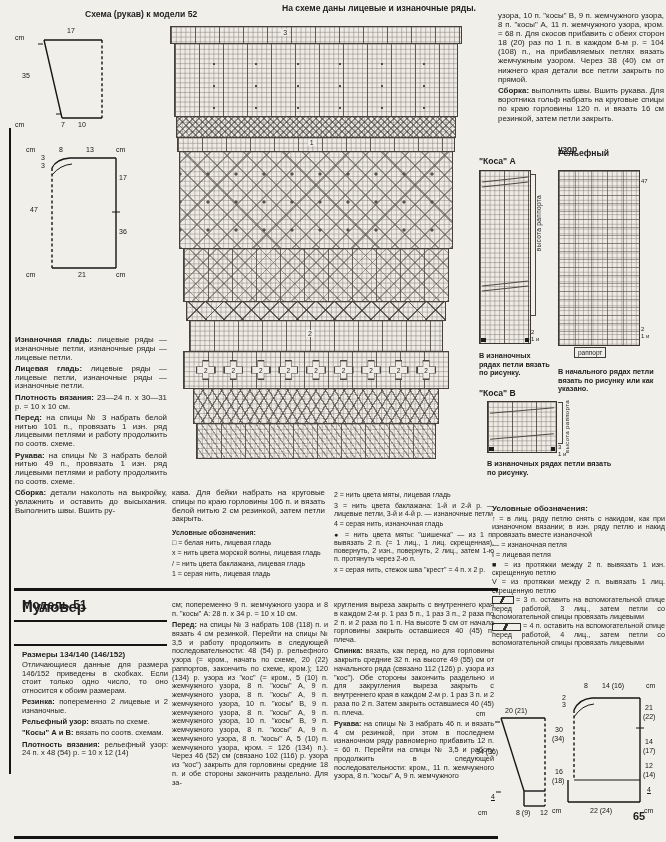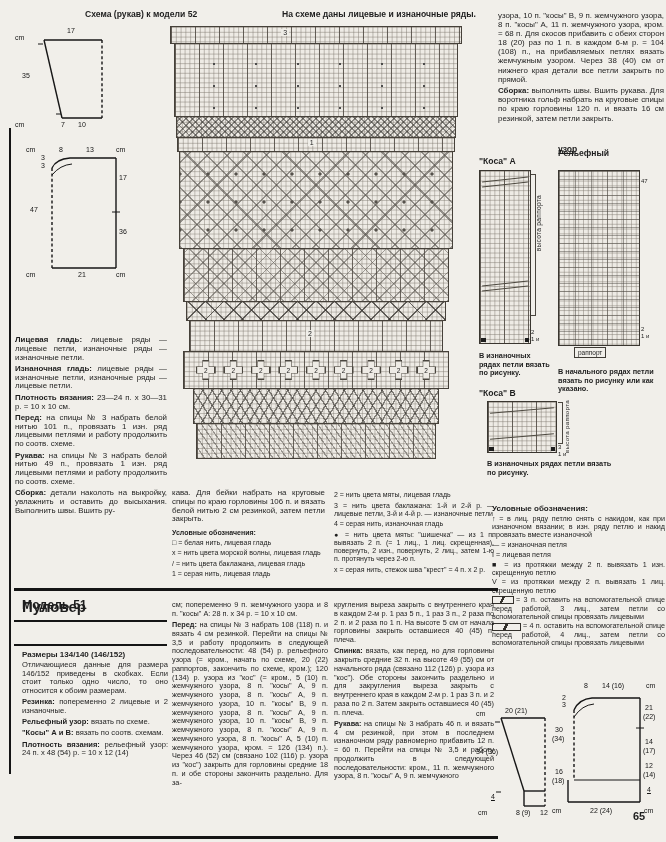--- a/index.html
+++ b/index.html
@@ -94,21 +94,21 @@
 </head>
 <body>
 
 <div class="page">
 
   <div class="rule" style="left:9px;top:128px;width:2px;height:646px;"></div>
   <div class="rule" style="left:14px;top:588px;width:484px;height:3px;"></div>
   <div class="rule" style="left:14px;top:836px;width:484px;height:3px;"></div>
 
   <span class="hdr" style="left:85px;top:9px;">Схема (рукав) к модели 52</span>
-  <span class="hdr" style="left:282px;top:9px;">На схеме даны лицевые и изнаночные ряды.</span>
+  <span class="hdr" style="left:282px;top:3px;">На схеме даны лицевые и изнаночные ряды.</span>
 
   <div class="abs" style="left:14px;top:24px;width:114px;height:110px;">
     <svg width="114" height="110">
       <line class="ln" x1="30" y1="16" x2="88" y2="16"></line>
       <line class="ln" x1="30" y1="16" x2="48" y2="94"></line>
       <line class="ln" x1="48" y1="94" x2="88" y2="94"></line>
       <line class="dsh" x1="88" y1="16" x2="88" y2="94"></line>
       <line class="thin" x1="24" y1="20" x2="29" y2="20"></line>
       <line class="thin" x1="42" y1="90" x2="47" y2="90"></line>
     </svg>
@@ -194,22 +194,22 @@
       <div class="plus">
           <div class="plus-in"></div>
           <span class="plus-num">2</span>
         </div>
     </div>
     <div class="band bd-zig" style="width:244px;height:34px;background-color:#eeebe5;"></div>
     <div class="band bd-diag" style="width:238px;height:34px;background-color:#eeebe5;"></div>
   </div>
 
   <div class="jtxt" style="left:15px;top:336px;width:152px;font-size:7.9px;line-height:8.8px;">
+    <p><span class="b">Изнаночная гладь:</span><span> лицевые ряды — изнаночные петли, изнаночные ряды — лицевые петли.</span></p>
     <p><span class="b">Лицевая гладь:</span><span> лицевые ряды — лицевые петли, изнаночные ряды — изнаночные петли.</span></p>
-    <p><span class="b">Изнаночная гладь:</span><span> лицевые ряды — изнаночные петли, изнаночные ряды — лицевые петли.</span></p>
     <p><span class="b">Плотность вязания:</span><span> 23—24 п. х 30—31 р. = 10 х 10 см.</span></p>
     <p><span class="b">Перед:</span><span> на спицы № 3 набрать белой нитью 101 п., провязать 1 изн. ряд лицевыми петлями и работу продолжить по соотв. схеме.</span></p>
     <p><span class="b">Рукава:</span><span> на спицы № 3 набрать белой нитью 49 п., провязать 1 изн. ряд лицевыми петлями и работу продолжить по соотв. схеме.</span></p>
     <p><span class="b">Сборка:</span><span> детали наколоть на выкройку, увлажнить и оставить до высыхания. Выполнить швы. Вшить ру-</span></p>
   </div>
 
   <div class="jtxt" style="left:172px;top:489px;width:153px;font-size:7.9px;line-height:8.8px;">
     <p><span>кава. Для бейки набрать на круговые спицы по краю горловины 106 п. и вязать белой нитью 2 см резинкой, затем петли закрыть.</span></p>
   </div>
   <div class="jtxt" style="left:172px;top:529px;width:153px;font-size:7px;line-height:8.1px;">

